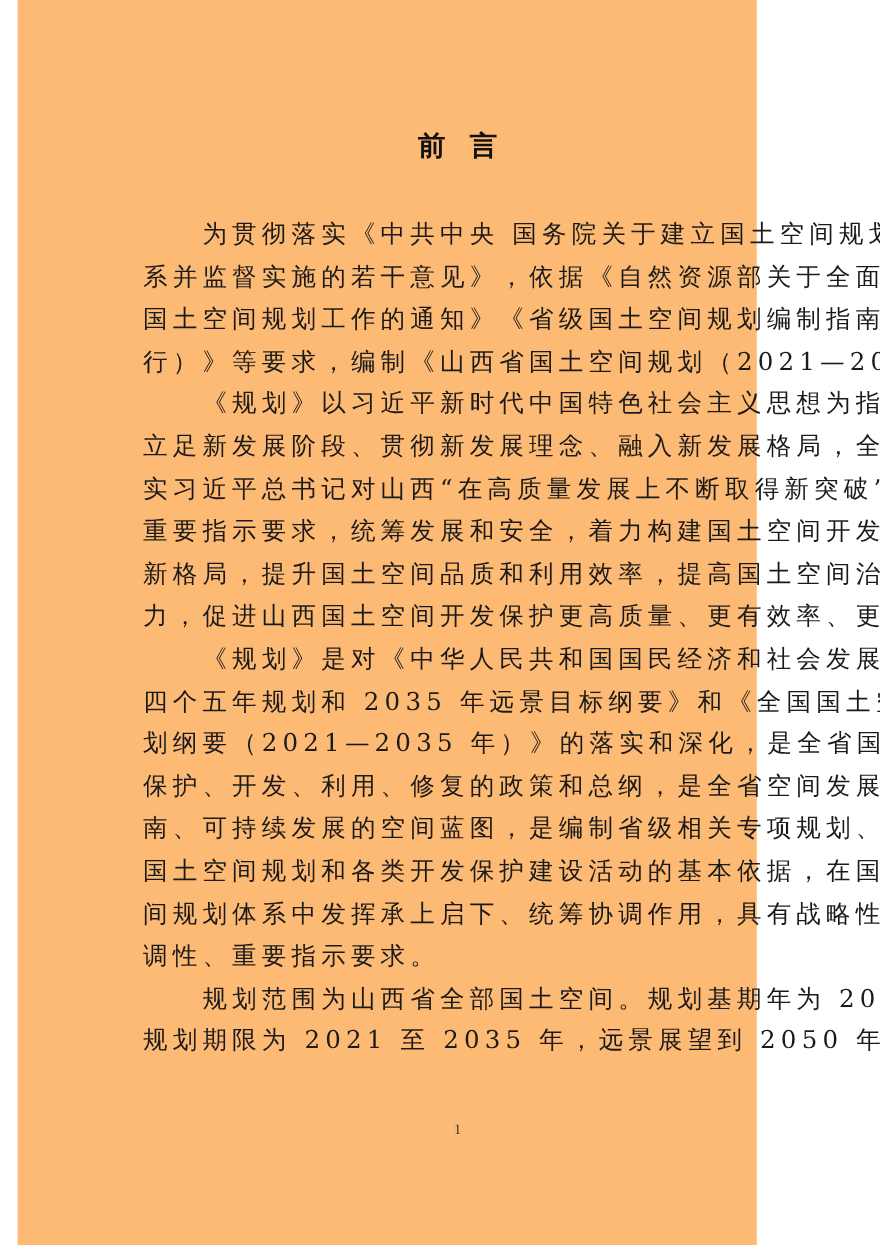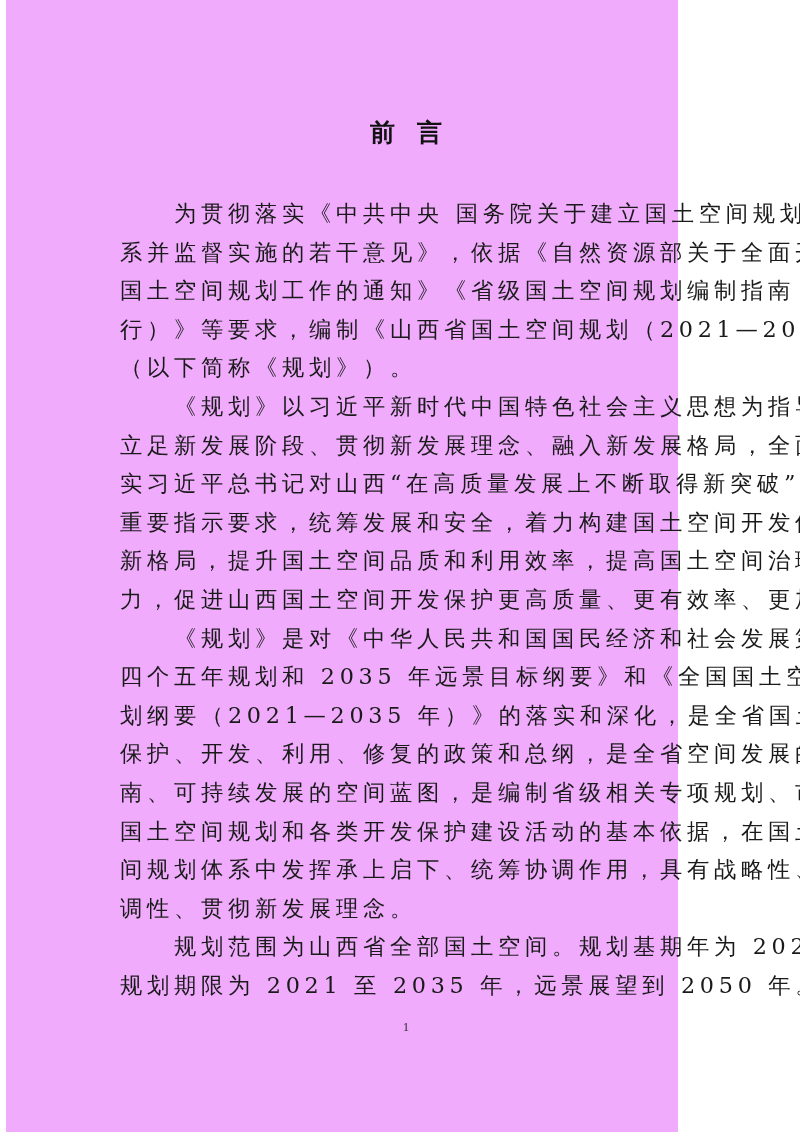--- a/index.html
+++ b/index.html
@@ -1,17 +1,17 @@
 <!DOCTYPE html>
 <html><head>
   <meta charset="utf-8">
   <style>
     html, body { margin: 0; padding: 0; background: #ffffff; }
     body { width: 800px; height: 1132px; position: relative; overflow: hidden; }
-    .page { position: absolute; left: 6px; top: 0; width: 672px; height: 1132px; background: #f0abfc; }
+    .page { position: absolute; left: 16px; top: 0; width: 672px; height: 1132px; background: #fdba74; }
     .title {
       position: absolute; left: 0; top: 116px; width: 800px; text-align: center;
       font-family: "DejaVu Serif", serif; font-weight: bold; font-size: 25px;
       color: #111; letter-spacing: 22px; text-indent: 22px;
     }
     .body {
       position: absolute; left: 114px; top: 194px; width: 574px;
       font-family: "DejaVu Serif", serif; font-size: 22.3px; line-height: 38.6px;
       color: #1a1a1a; letter-spacing: 4.7px;
     }
@@ -27,39 +27,38 @@
 
 <div class="page">
   <div class="title">前言</div>
 
   <div class="body">
     <div>
       <span class="line indent">为贯彻落实《中共中央 国务院关于建立国土空间规划体</span>
       <span class="line">系并监督实施的若干意见》，依据《自然资源部关于全面开展</span>
       <span class="line">国土空间规划工作的通知》《省级国土空间规划编制指南（试</span>
       <span class="line">行）》等要求，编制《山西省国土空间规划（2021—2035 年）》</span>
-      <span class="line">（以下简称《规划》）。</span>
     </div>
     <div>
       <span class="line indent">《规划》以习近平新时代中国特色社会主义思想为指导，</span>
       <span class="line">立足新发展阶段、贯彻新发展理念、融入新发展格局，全面落</span>
       <span class="line">实习近平总书记对山西“在高质量发展上不断取得新突破”的</span>
       <span class="line">重要指示要求，统筹发展和安全，着力构建国土空间开发保护</span>
       <span class="line">新格局，提升国土空间品质和利用效率，提高国土空间治理能</span>
       <span class="line">力，促进山西国土空间开发保护更高质量、更有效率、更加公</span>
     </div>
     <div>
       <span class="line indent">《规划》是对《中华人民共和国国民经济和社会发展第十</span>
       <span class="line">四个五年规划和 2035 年远景目标纲要》和《全国国土空间规</span>
       <span class="line">划纲要（2021—2035 年）》的落实和深化，是全省国土空间</span>
       <span class="line">保护、开发、利用、修复的政策和总纲，是全省空间发展的指</span>
       <span class="line">南、可持续发展的空间蓝图，是编制省级相关专项规划、市县</span>
       <span class="line">国土空间规划和各类开发保护建设活动的基本依据，在国土空</span>
       <span class="line">间规划体系中发挥承上启下、统筹协调作用，具有战略性、协</span>
-      <span class="line">调性、贯彻新发展理念。</span>
+      <span class="line">调性、重要指示要求。</span>
     </div>
     <div>
       <span class="line indent">规划范围为山西省全部国土空间。规划基期年为 2020 年，</span>
       <span class="line">规划期限为 2021 至 2035 年，远景展望到 2050 年。</span>
     </div>
   </div>
 
   <div class="pageno">1</div>
 </div>
 

